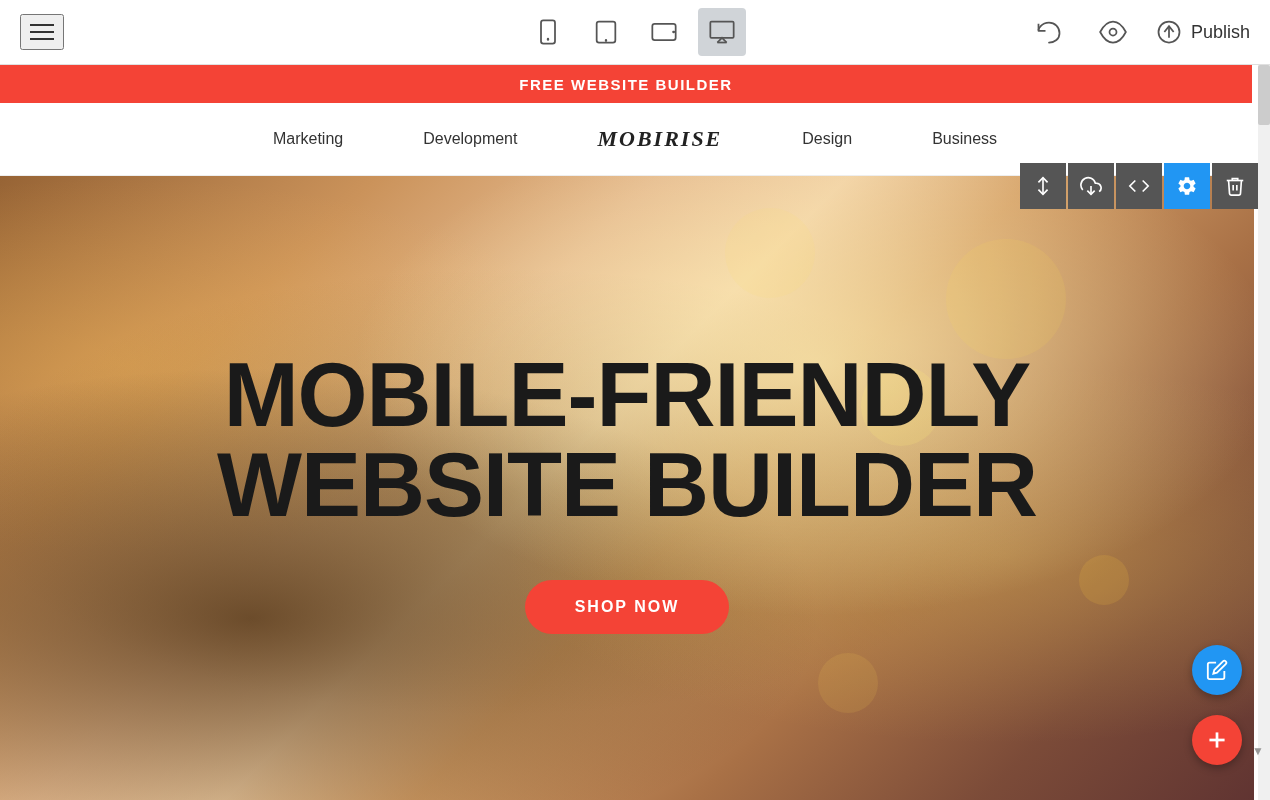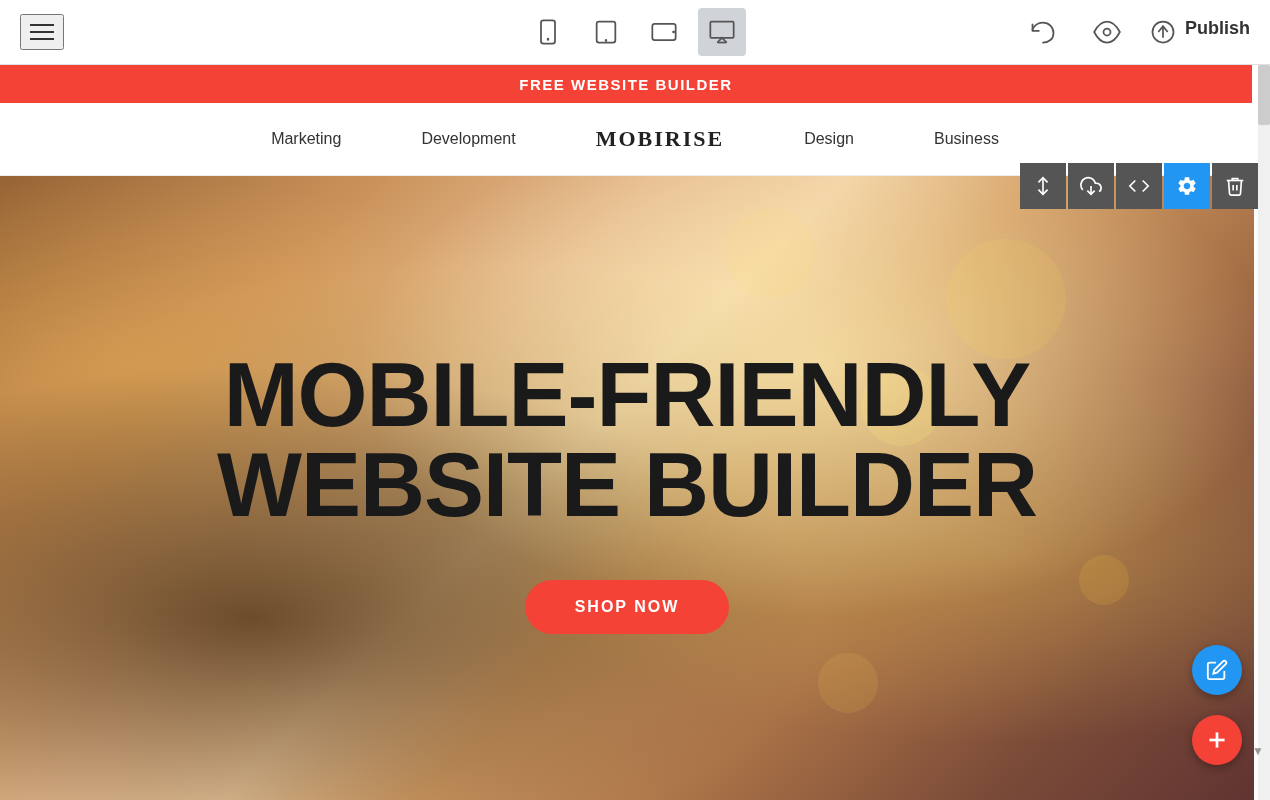--- a/index.html
+++ b/index.html
@@ -53,27 +53,27 @@
       cursor: pointer;
       display: flex;
       align-items: center;
       justify-content: center;
       padding: 8px;
     }
     .toolbar-icon-btn svg { width: 28px; height: 28px; fill: none; stroke: #555; stroke-width: 1.5; }
 
     .publish-btn {
       display: flex;
-      align-items: flex-start;
+      align-items: center;
       gap: 8px;
       background: none;
       border: none;
       cursor: pointer;
       font-size: 18px;
-      font-weight: 700;
+      font-weight: 400;
       color: #333;
     }
     .publish-btn svg { width: 28px; height: 28px; fill: none; stroke: #555; stroke-width: 1.5; }
 
     
     #banner {
       width: 1252px;
       height: 38px;
       background: #f44336;
       display: flex;
@@ -103,20 +103,21 @@
       color: #333;
       text-decoration: none;
       font-family: Arial, sans-serif;
     }
     .nav-brand {
       font-size: 22px;
       font-weight: 700;
       letter-spacing: 2px;
       color: #222;
       font-family: Georgia, serif;
+      font-style: italic;
     }
 
     
     #hero {
       width: 1254px;
       height: 632px;
       position: relative;
       overflow: hidden;
       background: #d946ef;
     }

